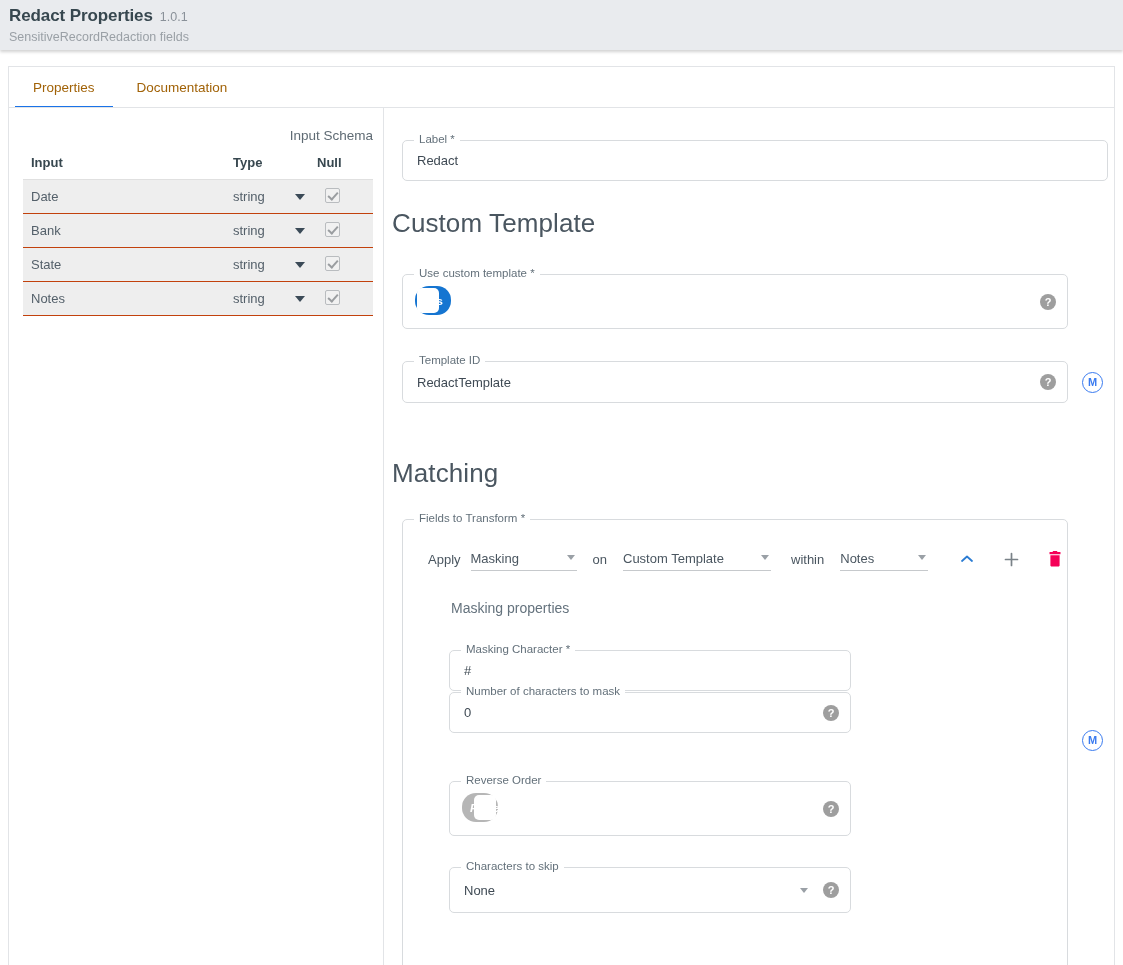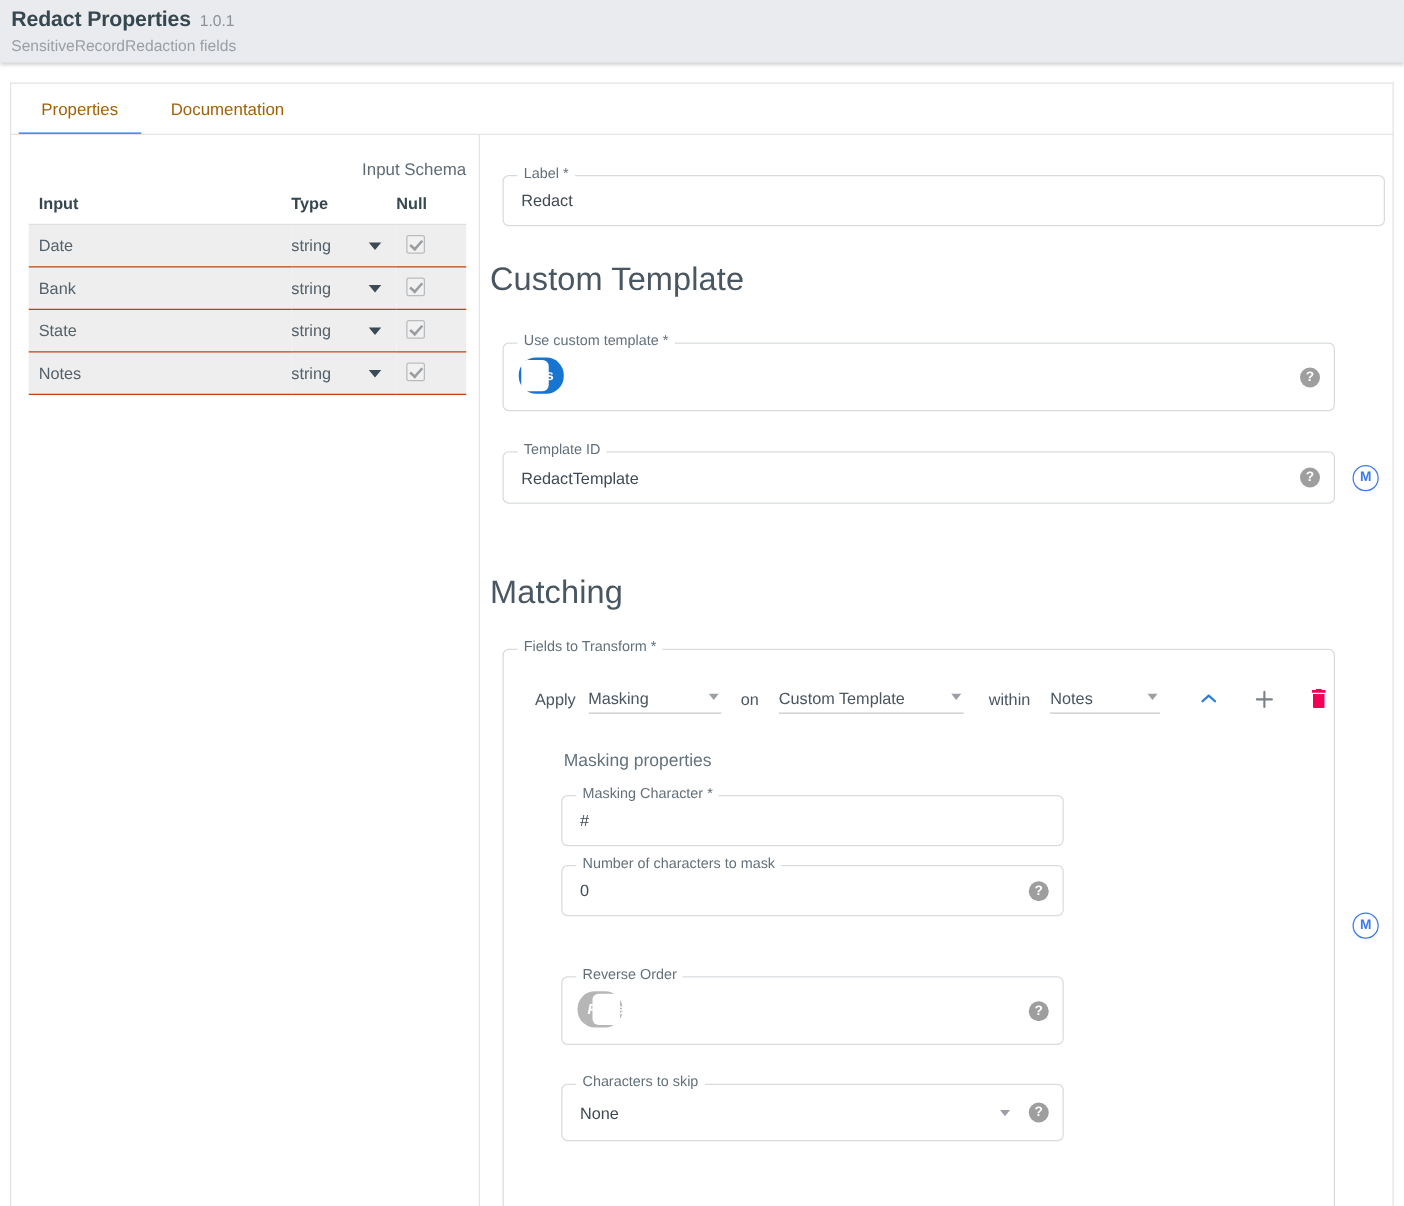--- a/index.html
+++ b/index.html
@@ -340,21 +340,21 @@
         <svg width="14" height="16" viewBox="0 0 14 16" aria-hidden="true">
           <rect x="1.5" y="1" width="11" height="2.2" rx="0.5" fill="#f50057"></rect>
           <rect x="4.7" y="0" width="4.6" height="1.4" rx="0.4" fill="#f50057"></rect>
           <path d="M2.4 4.2 H11.6 V14.6 a0.8 0.8 0 0 1 -0.8 0.8 H3.2 a0.8 0.8 0 0 1 -0.8 -0.8 Z" fill="#f50057"></path>
         </svg>
       </span>
     </div>
 
     <div class="sub-heading" style="position:absolute; left:48px; top:80px;">Masking properties</div>
 
-    <div class="field" style="position:absolute; left:46px; top:116px; width:402px; height:41px;">
+    <div class="field" style="position:absolute; left:46px; top:130px; width:402px; height:41px;">
       <span class="field-legend">
         <span>Masking Character</span> <span class="req">*</span>
       </span>
       <div class="field-value">#</div>
     </div>
 
     <div class="field" style="position:absolute; left:46px; top:172px; width:402px; height:41px;">
       <span class="field-legend">Number of characters to mask</span>
       <div class="field-value">0</div>
       <div class="help-icon">?</div>

